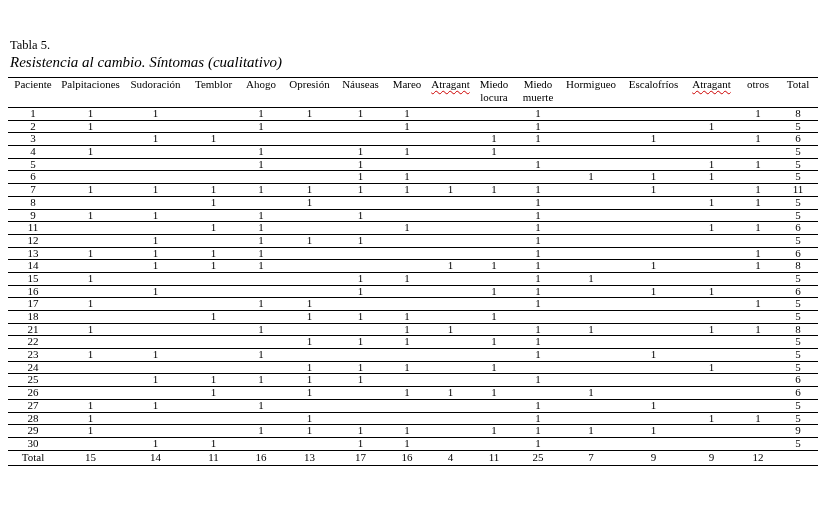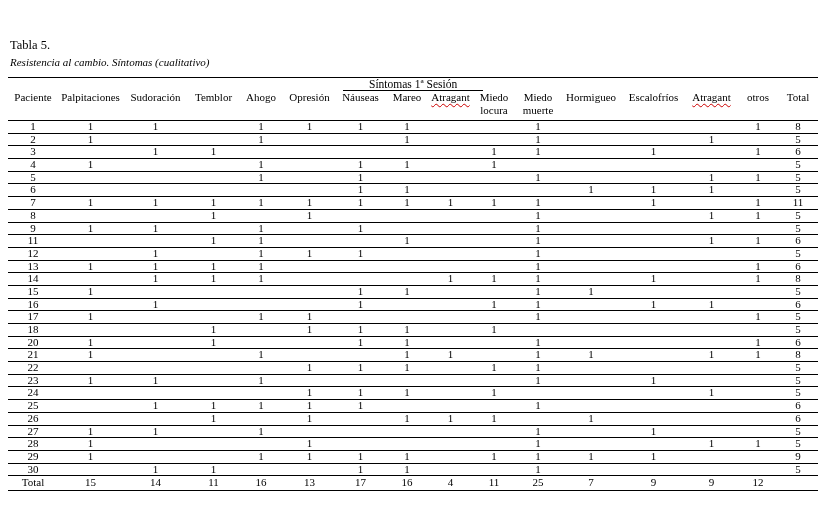--- a/index.html
+++ b/index.html
@@ -6,21 +6,21 @@
   .page{
     position:relative;
     width:824px;height:505px;
     background:#ffffff;
     font-family:"Liberation Serif", "DejaVu Serif", serif;
     color:#000;
     overflow:hidden;
     margin-top:32px;
   }
   .title{position:absolute;left:10px;top:6px;font-size:12.5px;line-height:14px;}
-  .subtitle{position:absolute;left:10px;top:23px;font-size:11px;line-height:14px;font-style:italic;}
+  .subtitle{position:absolute;left:10px;top:23px;font-size:15px;line-height:14px;font-style:italic;}
 
   table.symptoms{
     position:absolute;left:8px;top:45px;
     width:810px;
     border-collapse:collapse;
     table-layout:fixed;
     border-top:1.5px solid #000;
   }
   table.symptoms th, table.symptoms td{
     padding:0;margin:0;
@@ -85,23 +85,20 @@
       <col style="width:43px">
         <col style="width:44px">
         <col style="width:44px">
         <col style="width:62px">
       <col style="width:63px">
         <col style="width:53px">
         <col style="width:40px">
         <col style="width:40px">
     </colgroup>
     <thead>
-        <tr class="span-row">
-          <th colspan="16"><span class="spanhead">Síntomas 1ª Sesión</span></th>
-        </tr>
         <tr class="cols-row">
           <th><span class="">Paciente</span></th>
           <th><span class="">Palpitaciones</span></th>
           <th><span class="">Sudoración</span></th>
           <th><span class="">Temblor</span></th>
           <th><span class="">Ahogo</span></th>
           <th><span class="">Opresión</span></th>
           <th><span class="">Náuseas</span></th>
           <th><span class="">Mareo</span></th>
           <th><span class="misspelled">Atragant</span></th>
@@ -415,38 +412,20 @@
           <td></td>
           <td>1</td>
           <td></td>
           <td></td>
           <td></td>
           <td></td>
           <td></td>
           <td>5</td>
         </tr>
         <tr>
-          <td>20</td>
-          <td>1</td>
-          <td></td>
-          <td>1</td>
-          <td></td>
-          <td></td>
-          <td>1</td>
-          <td>1</td>
-          <td></td>
-          <td></td>
-          <td>1</td>
-          <td></td>
-          <td></td>
-          <td></td>
-          <td>1</td>
-          <td>6</td>
-        </tr>
-        <tr>
           <td>21</td>
           <td>1</td>
           <td></td>
           <td></td>
           <td>1</td>
           <td></td>
           <td></td>
           <td>1</td>
           <td>1</td>
           <td></td>

